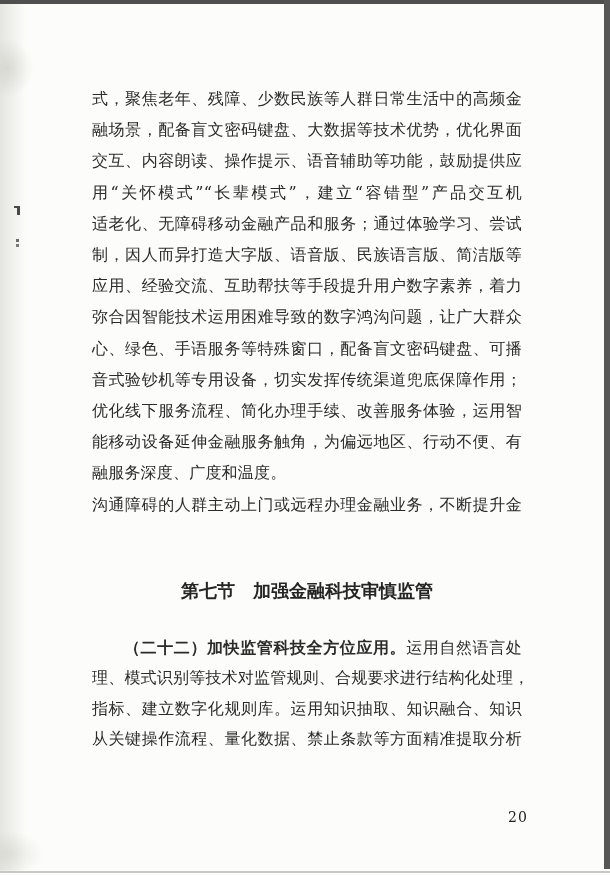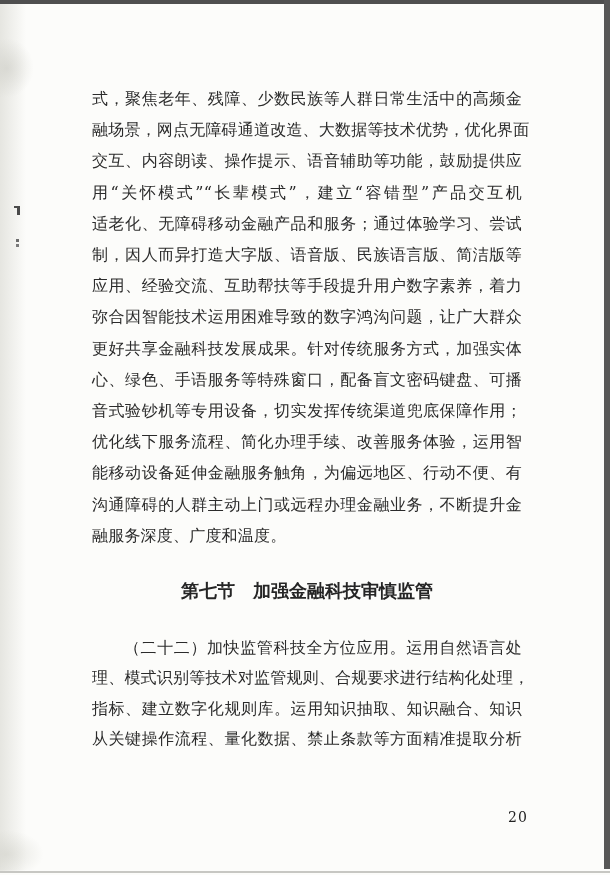--- a/index.html
+++ b/index.html
@@ -57,21 +57,21 @@
     line-height: 28px;
     color: #252525;
   }
 
   .para2 {
     position: absolute; left: 92px; top: 633px; width: 430px;
     font-size: 16px;
   }
   .para2 .line { line-height: 30.3px; }
   .para2 .line.indent { text-indent: 2em; }
-  .b { font-weight: normal; }
+  .b { font-weight: bold; }
 
   .page-number {
     position: absolute; left: 498px; top: 809px; width: 40px;
     text-align: center;
     font-size: 14px;
     color: #222222;
     letter-spacing: 1px;
   }
 </style>
 </head>
@@ -83,34 +83,33 @@
   <div class="edge-right"></div>
   <div class="edge-bottom"></div>
   <div class="left-shade"></div>
   <div class="blotch-a"></div>
   <div class="blotch-b"></div>
   <div class="artifact-1"></div>
   <div class="artifact-2"></div>
 
   <div class="para1">
     <div class="line">式，聚焦老年、残障、少数民族等人群日常生活中的高频金</div>
-    <div class="line">融场景，网点无障碍通道改造、大数据等技术优势，优化界面</div>
+    <div class="line">融场景，配备盲文密码键盘、大数据等技术优势，优化界面</div>
     <div class="line">交互、内容朗读、操作提示、语音辅助等功能，鼓励提供应</div>
     <div class="line">用“关怀模式”“长辈模式”，建立“容错型”产品交互机</div>
     <div class="line">适老化、无障碍移动金融产品和服务；通过体验学习、尝试</div>
     <div class="line">制，因人而异打造大字版、语音版、民族语言版、简洁版等</div>
     <div class="line">应用、经验交流、互助帮扶等手段提升用户数字素养，着力</div>
     <div class="line">弥合因智能技术运用困难导致的数字鸿沟问题，让广大群众</div>
-    <div class="line">更好共享金融科技发展成果。针对传统服务方式，加强实体</div>
     <div class="line">心、绿色、手语服务等特殊窗口，配备盲文密码键盘、可播</div>
     <div class="line">音式验钞机等专用设备，切实发挥传统渠道兜底保障作用；</div>
     <div class="line">优化线下服务流程、简化办理手续、改善服务体验，运用智</div>
     <div class="line">能移动设备延伸金融服务触角，为偏远地区、行动不便、有</div>
+    <div class="line short">融服务深度、广度和温度。</div>
     <div class="line">沟通障碍的人群主动上门或远程办理金融业务，不断提升金</div>
-    <div class="line short">融服务深度、广度和温度。</div>
   </div>
 
   <h2 class="section-heading">第七节　加强金融科技审慎监管</h2>
 
   <div class="para2">
     <div class="line indent"><span class="b">（二十二）加快监管科技全方位应用。</span><span>运用自然语言处</span></div>
     <div class="line">理、模式识别等技术对监管规则、合规要求进行结构化处理，</div>
     <div class="line">指标、建立数字化规则库。运用知识抽取、知识融合、知识</div>
     <div class="line">从关键操作流程、量化数据、禁止条款等方面精准提取分析</div>
   </div>

